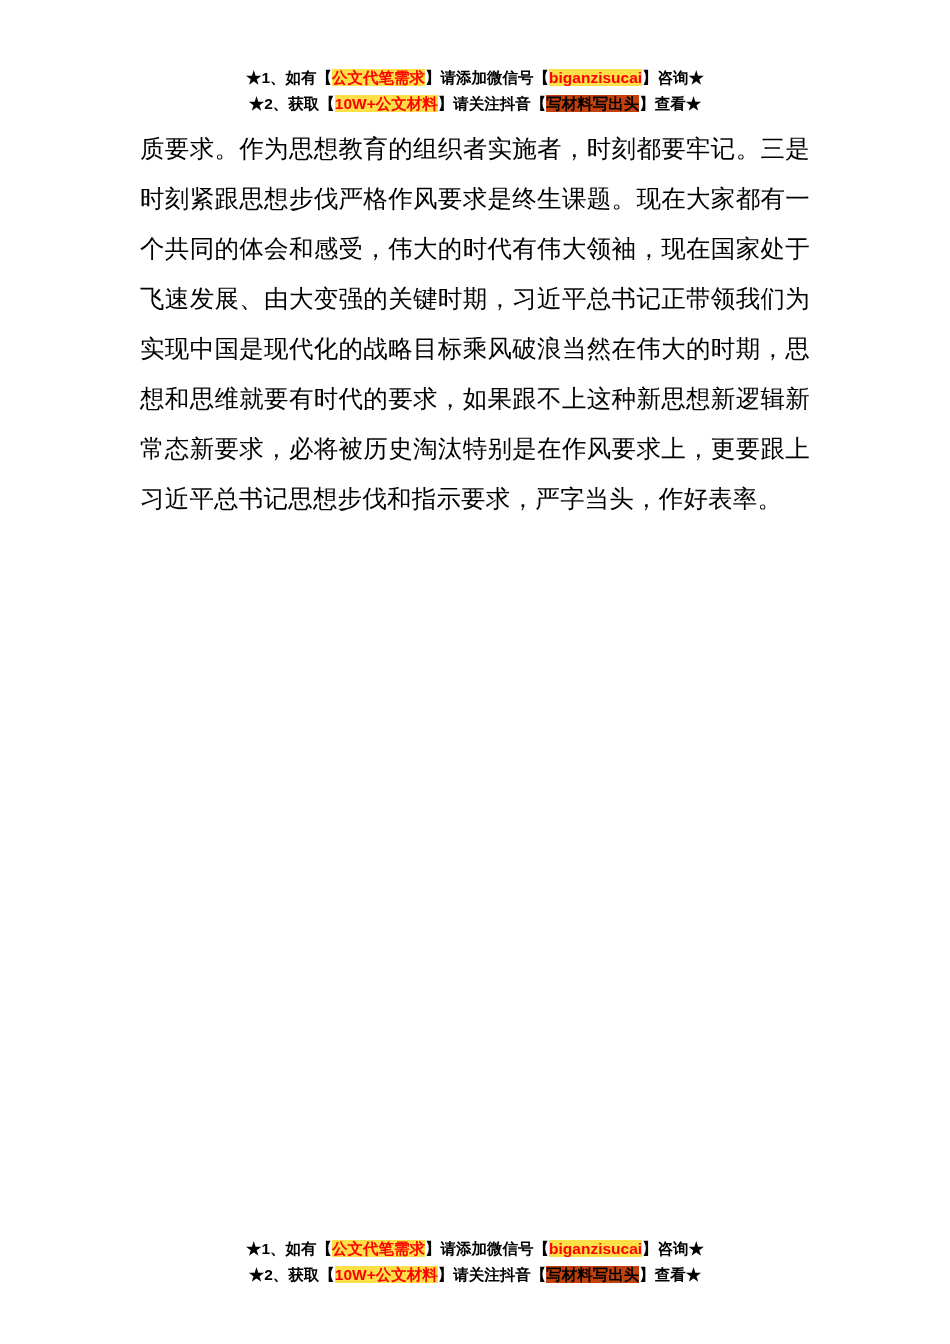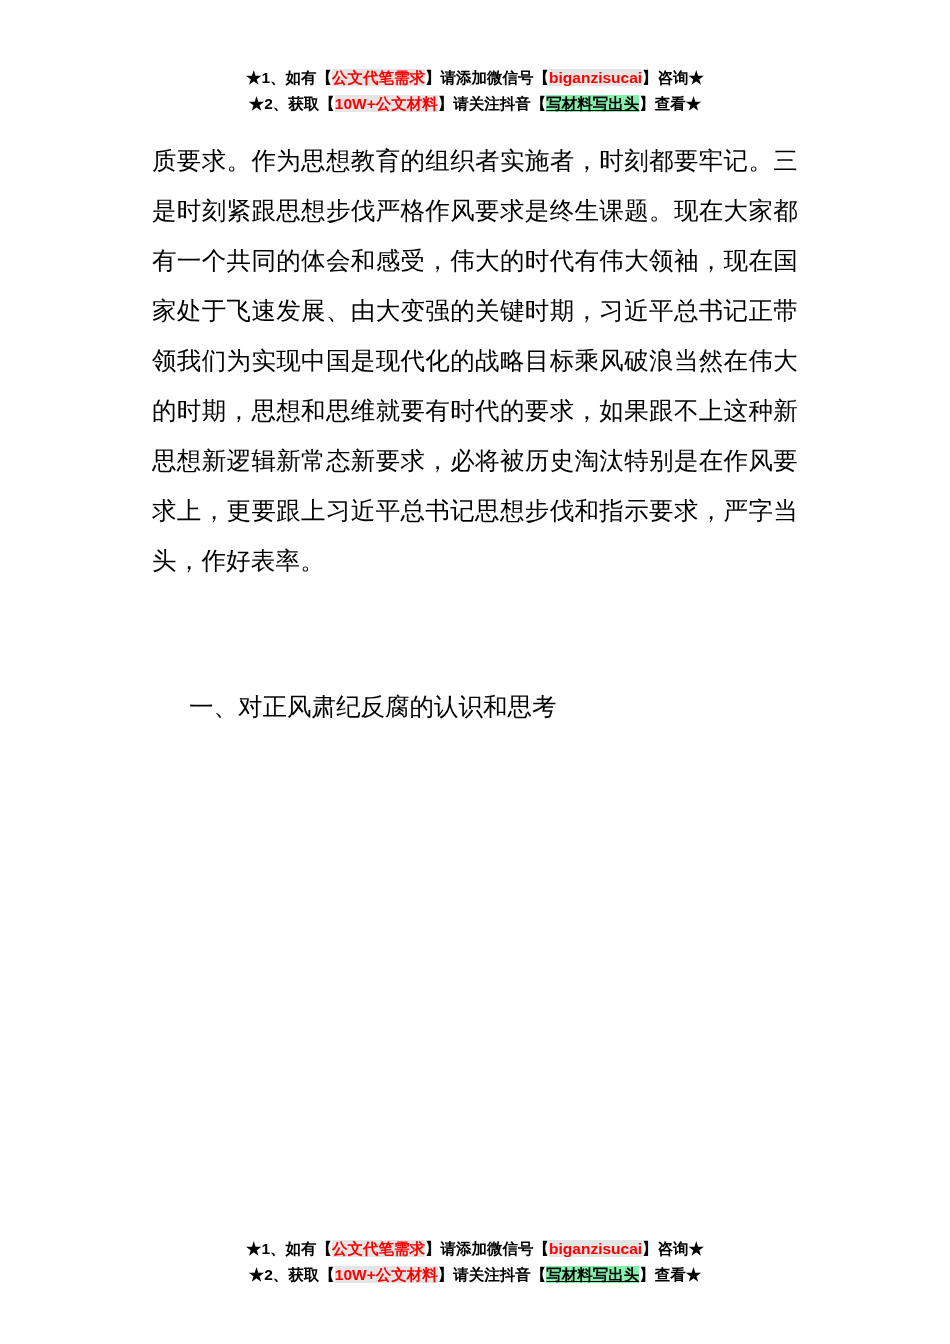--- a/index.html
+++ b/index.html
@@ -42,46 +42,45 @@
     position: absolute;
     left: 0;
     right: 0;
     bottom: 55px;
   }
   .banner-line {
     display: block;
     margin: 2px 0;
   }
   .hl-red {
-    background: #e5e5e5;
+    background: #fde047;
     color: #ff0000;
     font-weight: bold;
   }
   .hl-black {
-    background: #86efac;
+    background: #c2410c;
     color: #000000;
     font-weight: bold;
-    text-decoration: underline;
   }
   .blk { color: #000000; margin-top: 43px; }
 
   
   .doc-body {
     position: absolute;
     left: 140px;
     right: 140px;
     top: 124px;
   }
   .para {
     font-family: "DejaVu Sans", "Liberation Sans", sans-serif;
     font-size: 24.5px;
     line-height: 50px;
     text-align: justify;
     text-justify: inter-ideograph;
-    margin: 12px;
+    margin: 0;
     letter-spacing: 0.2px;
   }
   .para.indent {
     text-indent: 2em;
   }
   .spacer-lg { height: 84px; }
   .spacer-md { height: 82px; }
   .heading {
     font-family: "DejaVu Sans", "Liberation Sans", sans-serif;
     font-size: 24.5px;
@@ -100,21 +99,20 @@
       <span class="blk">★1、如有【</span><span class="hl-red">公文代笔需求</span><span class="blk">】请添加微信号【</span><span class="hl-red">biganzisucai</span><span class="blk">】咨询★</span>
     </span>
     <span class="banner-line">
       <span class="blk">★2、获取【</span><span class="hl-red">10W+公文材料</span><span class="blk">】请关注抖音【</span><span class="hl-black">写材料写出头</span><span class="blk">】查看★</span>
     </span>
   </div>
 
   <div class="doc-body">
     <p class="para">质要求。作为思想教育的组织者实施者，时刻都要牢记。三是时刻紧跟思想步伐严格作风要求是终生课题。现在大家都有一个共同的体会和感受，伟大的时代有伟大领袖，现在国家处于飞速发展、由大变强的关键时期，习近平总书记正带领我们为实现中国是现代化的战略目标乘风破浪当然在伟大的时期，思想和思维就要有时代的要求，如果跟不上这种新思想新逻辑新常态新要求，必将被历史淘汰特别是在作风要求上，更要跟上习近平总书记思想步伐和指示要求，严字当头，作好表率。</p>
     <div class="spacer-lg"></div>
-    <p class="heading">一、对正风肃纪反腐的认识和思考</p>
     <div class="spacer-md"></div>
   </div>
 
   <div class="banner banner-bottom">
     <span class="banner-line">
       <span class="blk">★1、如有【</span><span class="hl-red">公文代笔需求</span><span class="blk">】请添加微信号【</span><span class="hl-red">biganzisucai</span><span class="blk">】咨询★</span>
     </span>
     <span class="banner-line">
       <span class="blk">★2、获取【</span><span class="hl-red">10W+公文材料</span><span class="blk">】请关注抖音【</span><span class="hl-black">写材料写出头</span><span class="blk">】查看★</span>
     </span>

